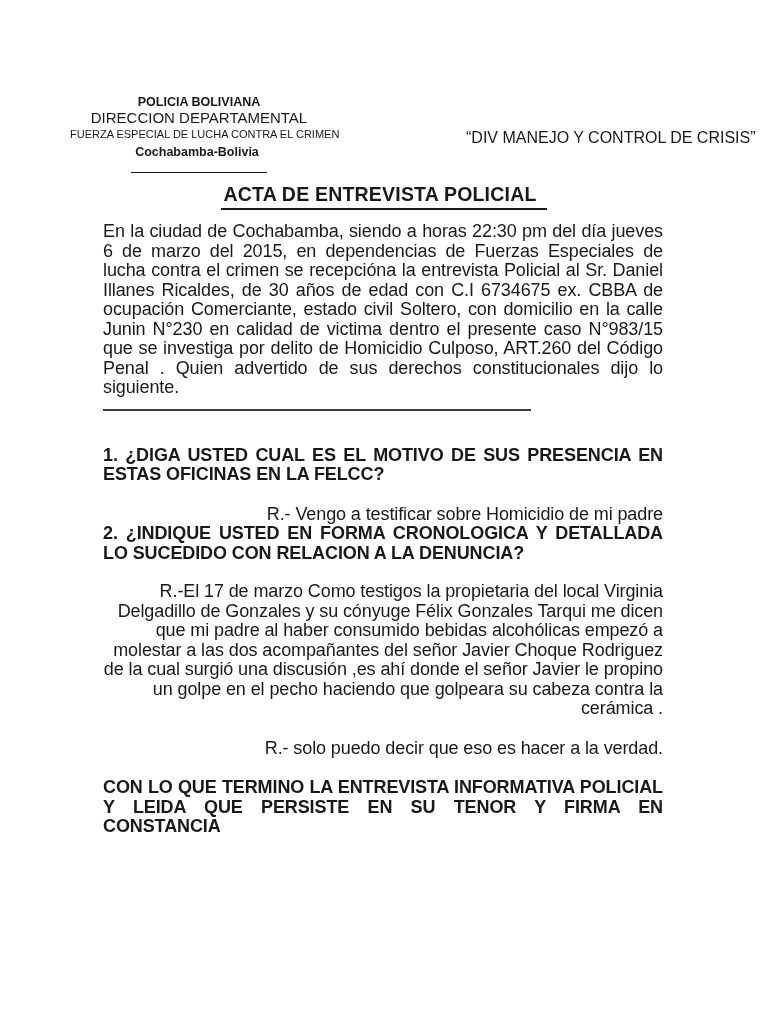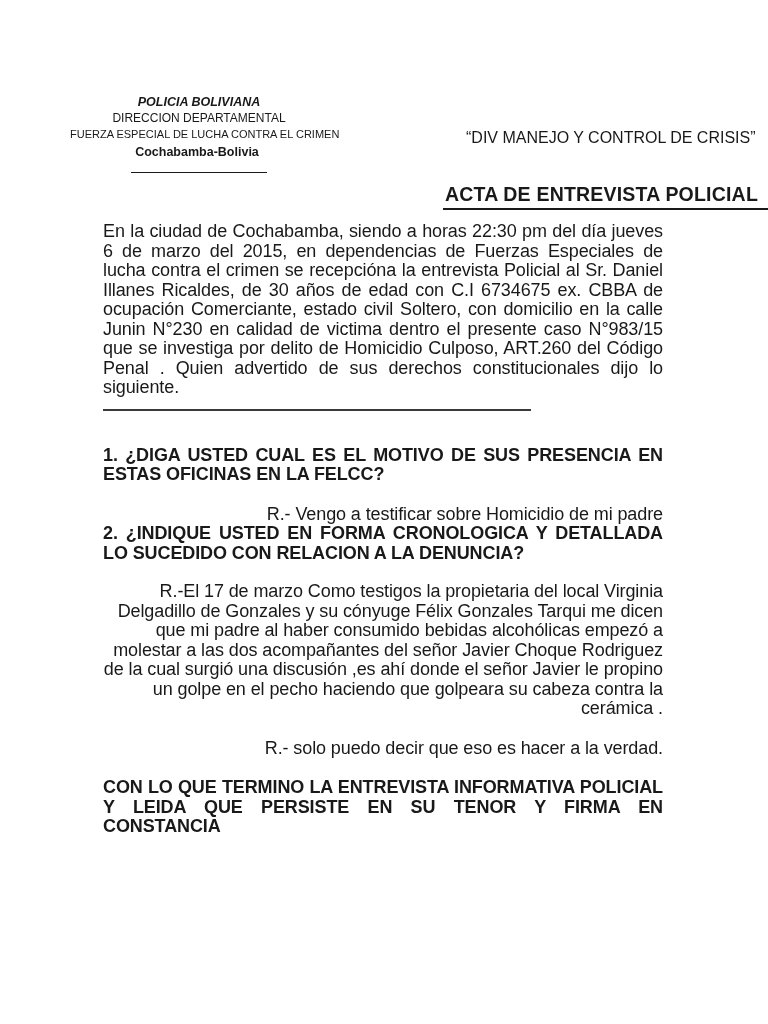--- a/index.html
+++ b/index.html
@@ -13,43 +13,43 @@
     overflow: hidden;
   }
   
   .lh-left {
     position: absolute;
     left: 70px;
     top: 94px;
     width: 258px;
     text-align: center;
   }
-  .lh-institution { font-weight: bold; font-size: 12.5px; line-height: 16px; white-space: nowrap; font-style: italic; }
-  .lh-department  { font-size: 12px; line-height: 16px; white-space: nowrap; }
+  .lh-institution { font-weight: bold; font-size: 12.5px; line-height: 16px; white-space: nowrap; }
+  .lh-department  { font-size: 15px; line-height: 16px; white-space: nowrap; }
   .lh-unit        { font-size: 11px;   line-height: 16px; white-space: nowrap; }
   .lh-location    {
     font-weight: bold; font-size: 12.5px; line-height: 17px;
     display: inline-block;
     border-bottom: 1.6px solid #191919;
     padding: 0 8px 11px 4px;
   }
   .lh-division {
     position: absolute;
     left: 466px;
     top: 129px;
     font-size: 16px;
     white-space: nowrap;
   }
   
   .doc-title {
     position: absolute;
     left: 0;
     top: 183px;
     width: 100%;
-    text-align: right;
+    text-align: center;
     margin: 0;
     font-size: 19.5px;
     font-weight: bold;
     letter-spacing: 0.2px;
   }
   .doc-title .title-text {
     display: inline-block;
     border-bottom: 2.5px solid #191919;
     padding: 0 10px 2px 2px;
   }

